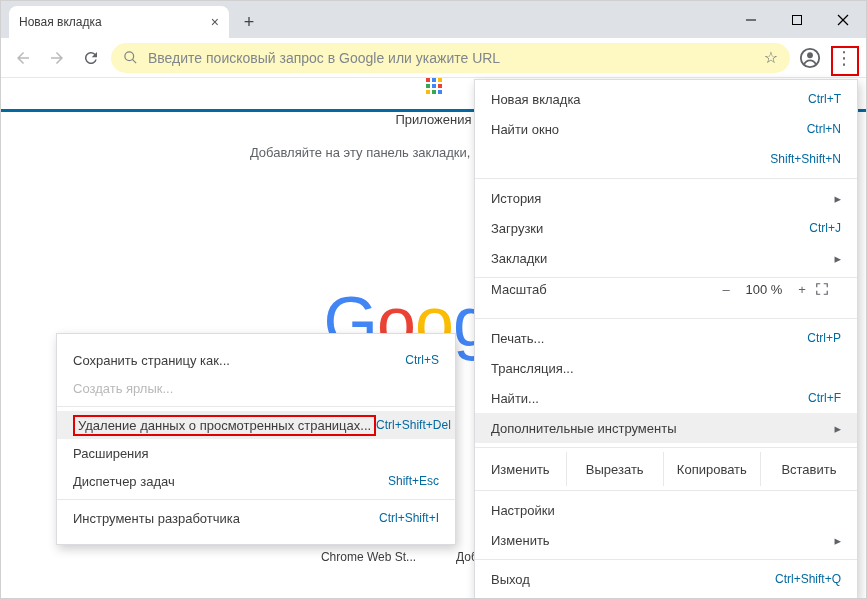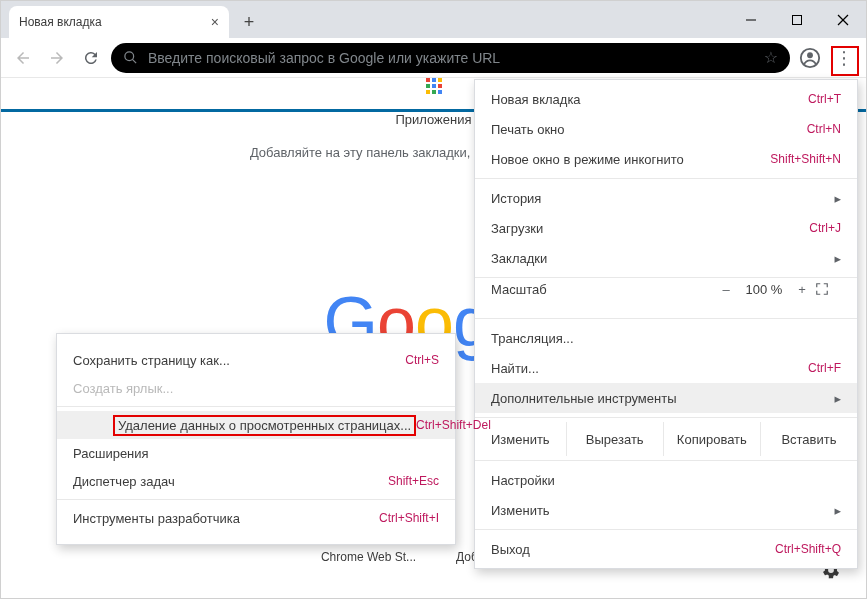--- a/index.html
+++ b/index.html
@@ -8,21 +8,21 @@
   .titlebar { height: 37px; background: #dee1e6; display: flex; align-items: flex-end; }
   .tab { background: #fff; height: 32px; min-width: 220px; border-radius: 8px 8px 0 0; margin-left: 8px; display: flex; align-items: center; padding: 0 10px; gap: 8px; font-size: 12px; color: #3c3c3c; }
   .tab .close { margin-left: auto; color: #555; font-size: 14px; }
   .newtab-btn { width: 28px; height: 28px; display: flex; align-items: center; justify-content: center; color: #444; font-size: 18px; margin-left: 6px; margin-bottom: 2px;}
   .window-controls { margin-left: auto; display: flex; height: 100%; }
   .wc { width: 46px; display: flex; align-items: center; justify-content: center; font-size: 14px; }
   
   .toolbar { height: 40px; background: #fff; display: flex; align-items: center; padding: 0 8px; gap: 6px; border-bottom: 1px solid #e8e8e8;}
   .nav-icon { width: 28px; height: 28px; display: flex; align-items: center; justify-content: center; color: #5f6368; font-size: 16px;}
   .nav-icon.disabled { color: #b9b9b9; }
-  .omnibox { flex: 1; height: 30px; background: #000000; border-radius: 15px; display: flex; align-items: center; padding: 0 12px; gap: 10px; color: #80868b; font-size: 14px;}
+  .omnibox { flex: 1; height: 30px; background: #fef9c3; border-radius: 15px; display: flex; align-items: center; padding: 0 12px; gap: 10px; color: #80868b; font-size: 14px;}
   .omnibox .search-ico { color: #80868b; }
   .omnibox .star { margin-left: auto; color: #5f6368; font-size: 16px;}
   .menu-dots { width: 28px; height: 30px; display: flex; align-items: center; justify-content: center; font-size: 18px; color: #5f6368;}
   .menu-highlight { border: 2px solid #e30000; position: absolute; top: 45px; right: 7px; width: 28px; height: 30px; pointer-events: none;}
   
   .bookbar { height: 34px; display: flex; align-items: center; padding: 0 14px; gap: 18px; font-size: 13px; color: #3c3c3c; border-bottom: 3px solid #0369a1; flex-direction: column;}
   .apps-icon { width: 16px; height: 16px; display: grid; grid-template-columns: repeat(3,4px); grid-template-rows: repeat(3,4px); gap: 2px;}
   .apps-icon span { width:4px; height:4px; }
   .ap-r{background:#ea4335;} .ap-y{background:#fbbc05;} .ap-g{background:#34a853;} .ap-b{background:#4285f4;}
   .bookbar .hint { color: #5f6368; }
@@ -32,21 +32,21 @@
   .logo .b{color:#4285f4;} .logo .r{color:#ea4335;} .logo .y{color:#fbbc05;} .logo .g{color:#34a853;}
   .shortcuts { position: absolute; top: 380px; left: 50%; transform: translateX(-50%); display: flex; gap: 40px; }
   .shortcut { display: flex; flex-direction: column; align-items: center; gap: 10px; font-size: 12px; color: #3c3c3c;}
   .shortcut .circle { width: 48px; height: 48px; border-radius: 50%; background: #f1f3f4; display: flex; align-items: center; justify-content: center; font-size: 22px; color:#5f6368;}
   .chrome-ico { width:20px; height:20px; border-radius:50%; background: conic-gradient(#ea4335 0 120deg,#fbbc05 120deg 240deg,#34a853 240deg 360deg); position:relative;}
   .chrome-ico::after { content:""; position:absolute; top:4px; left:4px; width:12px; height:12px; border-radius:50%; background:#4285f4; border:2px solid #fff; box-sizing:border-box;}
   .gear { position:absolute; bottom:20px; right:25px; font-size:20px; color:#3c3c3c;}
   
   .menu { position: absolute; background:#fff; border:1px solid #dadce0; box-shadow: 2px 4px 10px rgba(0,0,0,.2); font-size:13px; color:#3c3c3c; }
   .menu .row { display:flex; align-items:center; height:30px; padding: 0 16px; white-space:nowrap;}
-  .menu .row .sc { margin-left:auto; color:#be185d; font-size:12px;}
+  .menu .row .sc { margin-left:auto; color:#0369a1; font-size:12px;}
   .menu .row .arrow { margin-left:auto; color:#5f6368;}
   .menu .sep { height:1px; background:#e8e8e8; margin:4px 0;}
   .menu .row.hl { background:#efefef;}
   .menu .row.disabled { color:#b9b9b9;}
   .zoom-row { display:flex; height:32px; padding:0 16px;}
   .zoom-row span.lbl{ flex:1;}
   .zoom-row .btn { width:26px; text-align:center; color:#5f6368;}
   .zoom-row .pct { width:50px; text-align:center;}
   .zoom-row .fs { width:26px; text-align:center; color:#5f6368; font-size:14px;}
   .edit-row { display:flex; height:34px; align-items:center;}
@@ -162,25 +162,24 @@
       </svg>
   </div>
 </div>
 
 <div class="menu main-menu">
   <div class="row">
       <span>Новая вкладка</span>
       <span class="sc">Ctrl+T</span>
     </div>
   <div class="row">
-      <span>Печать окно</span>
+      <span>Найти окно</span>
       <span class="sc">Ctrl+N</span>
     </div>
   <div class="row">
-      <span>Новое окно в режиме инкогнито</span>
       <span class="sc">Shift+Shift+N</span>
     </div>
   <div class="sep"></div>
   <div class="row">
       <span>История</span>
       <span class="arrow">▸</span>
     </div>
   <div class="row">
       <span>Загрузки</span>
       <span class="sc">Ctrl+J</span>
@@ -196,20 +195,24 @@
     <span class="pct">100 %</span>
     <span class="btn">+</span>
     <span class="fs">
         <svg width="14" height="14" viewBox="0 0 24 24" stroke="currentColor" stroke-width="2" fill="none">
           <path d="M3 9V3h6M21 9V3h-6M3 15v6h6M21 15v6h-6"></path>
         </svg>
       </span>
   </div>
   <div class="sep"></div>
   <div class="row">
+      <span>Печать...</span>
+      <span class="sc">Ctrl+P</span>
+    </div>
+  <div class="row">
       <span>Трансляция...</span>
     </div>
   <div class="row">
       <span>Найти...</span>
       <span class="sc">Ctrl+F</span>
     </div>
   <div class="row hl">
       <span>Дополнительные инструменты</span>
       <span class="arrow">▸</span>
     </div>
@@ -238,21 +241,21 @@
 <div class="menu sub-menu">
   <div class="row">
       <span>Сохранить страницу как...</span>
       <span class="sc">Ctrl+S</span>
     </div>
   <div class="row disabled">
       <span>Создать ярлык...</span>
     </div>
   <div class="sep"></div>
   <div class="row hl">
-      <span class="boxed" style="padding:1px 3px;margin-left:40px;">Удаление данных о просмотренных страницах...</span>
+      <span class="boxed" style="padding:1px 3px;">Удаление данных о просмотренных страницах...</span>
       <span class="sc">Ctrl+Shift+Del</span>
     </div>
   <div class="row">
       <span>Расширения</span>
     </div>
   <div class="row">
       <span>Диспетчер задач</span>
       <span class="sc">Shift+Esc</span>
     </div>
   <div class="sep"></div>

